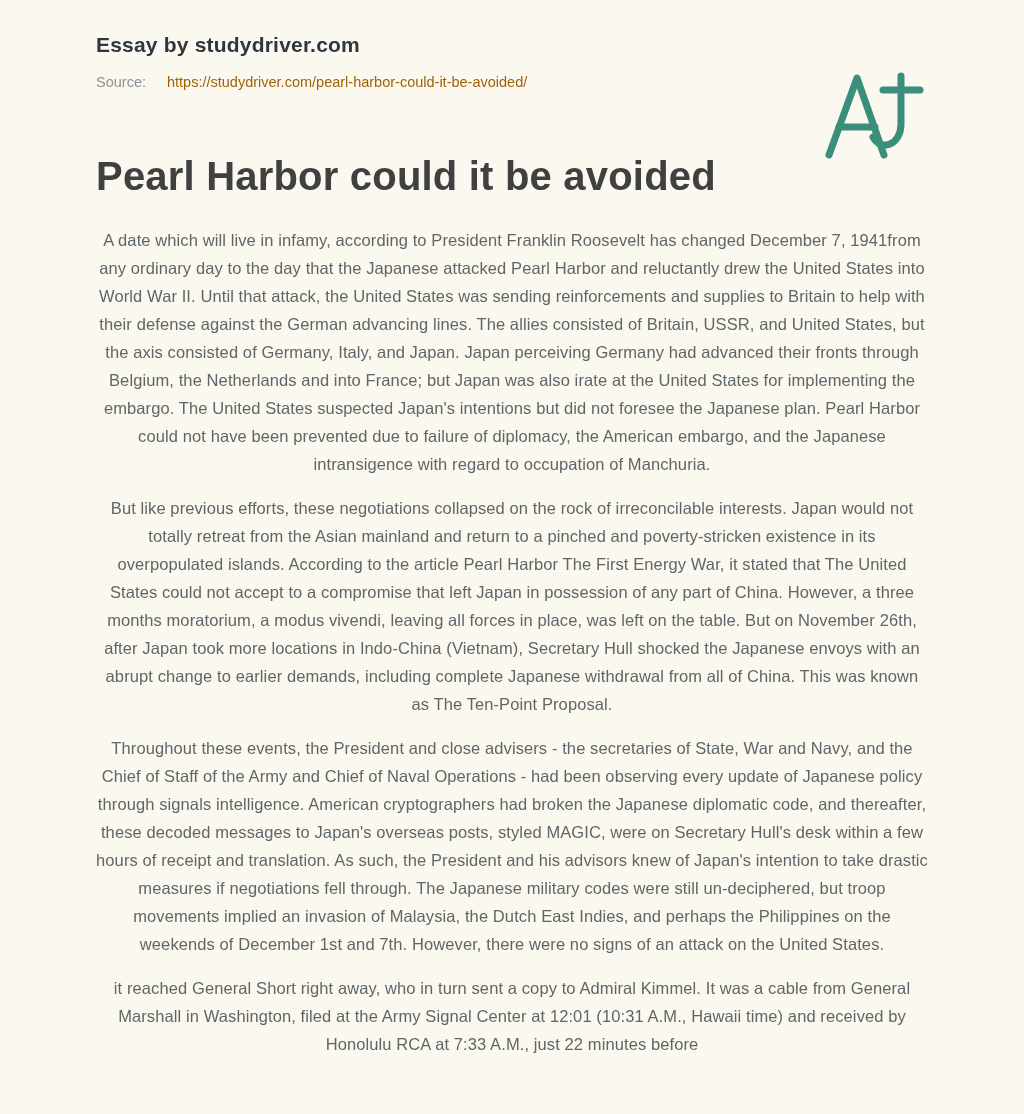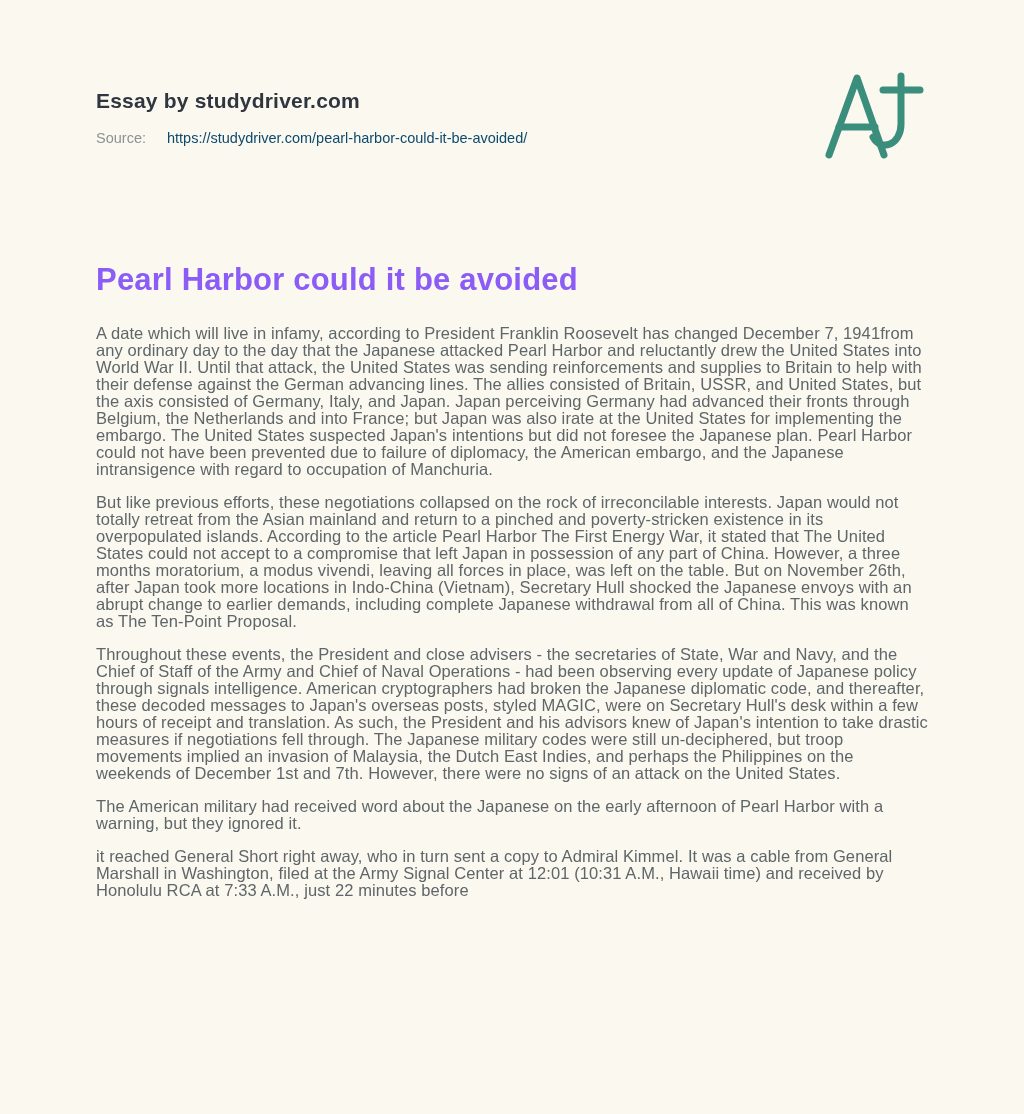--- a/index.html
+++ b/index.html
@@ -7,62 +7,63 @@
   body {
     width: 1024px;
     height: 1114px;
     font-family: "Liberation Sans", "DejaVu Sans", sans-serif;
     overflow: hidden;
   }
   .page {
     position: relative;
     width: 1024px;
     height: 1114px;
-    padding: 89px 96px 0 96px;
+    padding: 33px 96px 0 96px;
     background: #fbf8ef;
     overflow: hidden;
   }
   .byline {
     font-size: 21px;
     font-weight: 700;
     color: #2f363f;
     letter-spacing: 0.2px;
   }
   .source-line {
     margin-top: 17px;
     font-size: 14.5px;
     color: #8d9296;
   }
   .source-label { margin-right: 21px; }
   .source-url {
-    color: #0c4a6e;
+    color: #a16207;
     text-decoration: none;
     cursor: pointer;
   }
   .logo {
     position: absolute;
     top: 68px;
     right: 96px;
     width: 106px;
     height: 94px;
   }
   h1.title {
-    margin-top: 116px;
-    font-size: 31px;
+    margin-top: 64px;
+    font-size: 40px;
     font-weight: 600;
-    color: #8b5cf6;
+    color: #404040;
     letter-spacing: 0.2px;
   }
   .body-text { margin-top: 27px; }
   .body-text p {
     font-size: 16.5px;
-    line-height: 17px;
+    line-height: 28px;
     color: #5f6669;
     letter-spacing: 0.1px;
     margin-bottom: 16px;
+    text-align: center;
   }
 </style>
 </head>
 <body>
 
 <div class="page">
 
   <header>
     <div class="byline">Essay by studydriver.com</div>
     <div class="source-line">
@@ -79,17 +80,16 @@
       </svg>
     </div>
   </header>
 
   <h1 class="title">Pearl Harbor could it be avoided</h1>
 
   <div class="body-text">
     <p>A date which will live in infamy, according to President Franklin Roosevelt has changed December 7, 1941from any ordinary day to the day that the Japanese attacked Pearl Harbor and reluctantly drew the United States into World War II. Until that attack, the United States was sending reinforcements and supplies to Britain to help with their defense against the German advancing lines. The allies consisted of Britain, USSR, and United States, but the axis consisted of Germany, Italy, and Japan. Japan perceiving Germany had advanced their fronts through Belgium, the Netherlands and into France; but Japan was also irate at the United States for implementing the embargo. The United States suspected Japan's intentions but did not foresee the Japanese plan. Pearl Harbor could not have been prevented due to failure of diplomacy, the American embargo, and the Japanese intransigence with regard to occupation of Manchuria.</p>
     <p>But like previous efforts, these negotiations collapsed on the rock of irreconcilable interests. Japan would not totally retreat from the Asian mainland and return to a pinched and poverty-stricken existence in its overpopulated islands. According to the article Pearl Harbor The First Energy War, it stated that The United States could not accept to a compromise that left Japan in possession of any part of China. However, a three months moratorium, a modus vivendi, leaving all forces in place, was left on the table. But on November 26th, after Japan took more locations in Indo-China (Vietnam), Secretary Hull shocked the Japanese envoys with an abrupt change to earlier demands, including complete Japanese withdrawal from all of China. This was known as The Ten-Point Proposal.</p>
     <p>Throughout these events, the President and close advisers - the secretaries of State, War and Navy, and the Chief of Staff of the Army and Chief of Naval Operations - had been observing every update of Japanese policy through signals intelligence. American cryptographers had broken the Japanese diplomatic code, and thereafter, these decoded messages to Japan's overseas posts, styled MAGIC, were on Secretary Hull's desk within a few hours of receipt and translation. As such, the President and his advisors knew of Japan's intention to take drastic measures if negotiations fell through. The Japanese military codes were still un-deciphered, but troop movements implied an invasion of Malaysia, the Dutch East Indies, and perhaps the Philippines on the weekends of December 1st and 7th. However, there were no signs of an attack on the United States.</p>
-    <p>The American military had received word about the Japanese on the early afternoon of Pearl Harbor with a warning, but they ignored it.</p>
     <p>it reached General Short right away, who in turn sent a copy to Admiral Kimmel. It was a cable from General Marshall in Washington, filed at the Army Signal Center at 12:01 (10:31 A.M., Hawaii time) and received by Honolulu RCA at 7:33 A.M., just 22 minutes before</p>
   </div>
 
 </div>
 
 </body></html>

